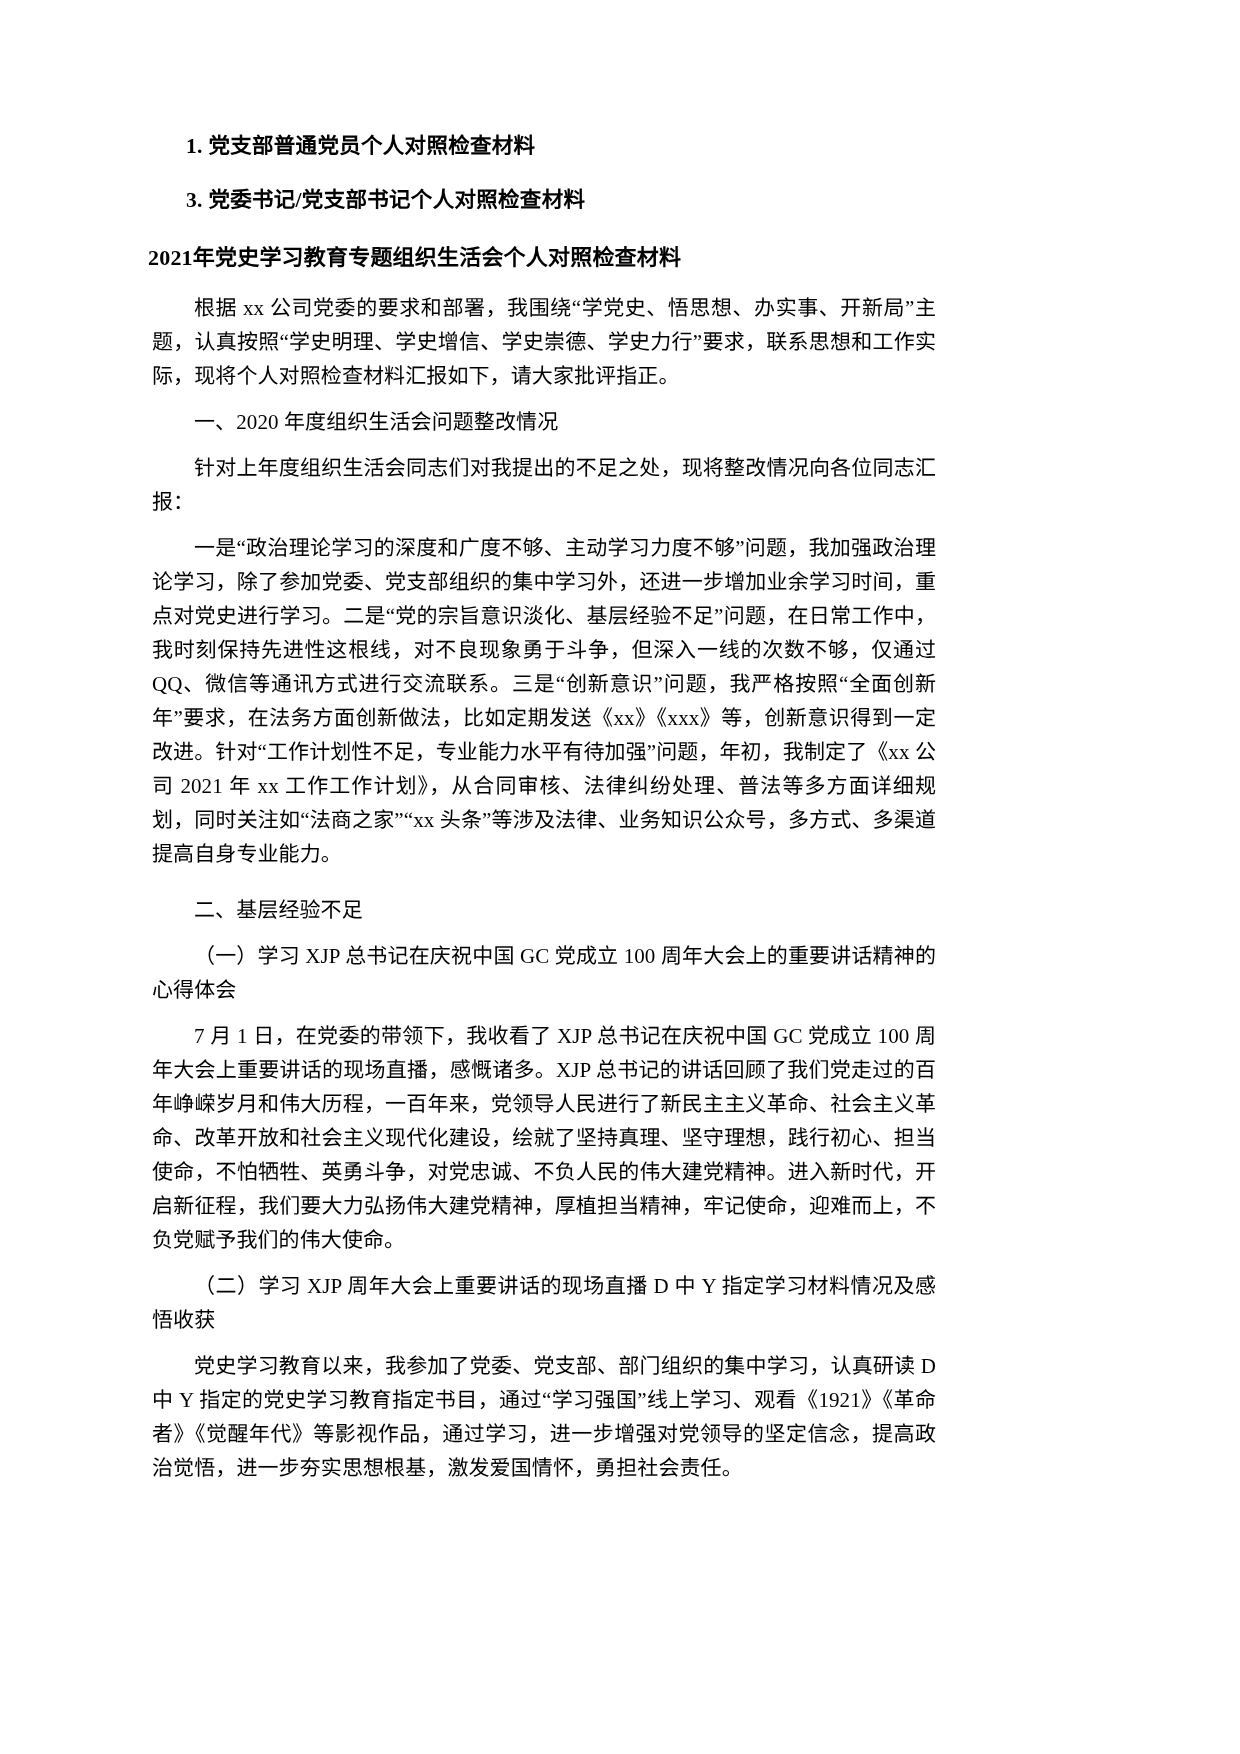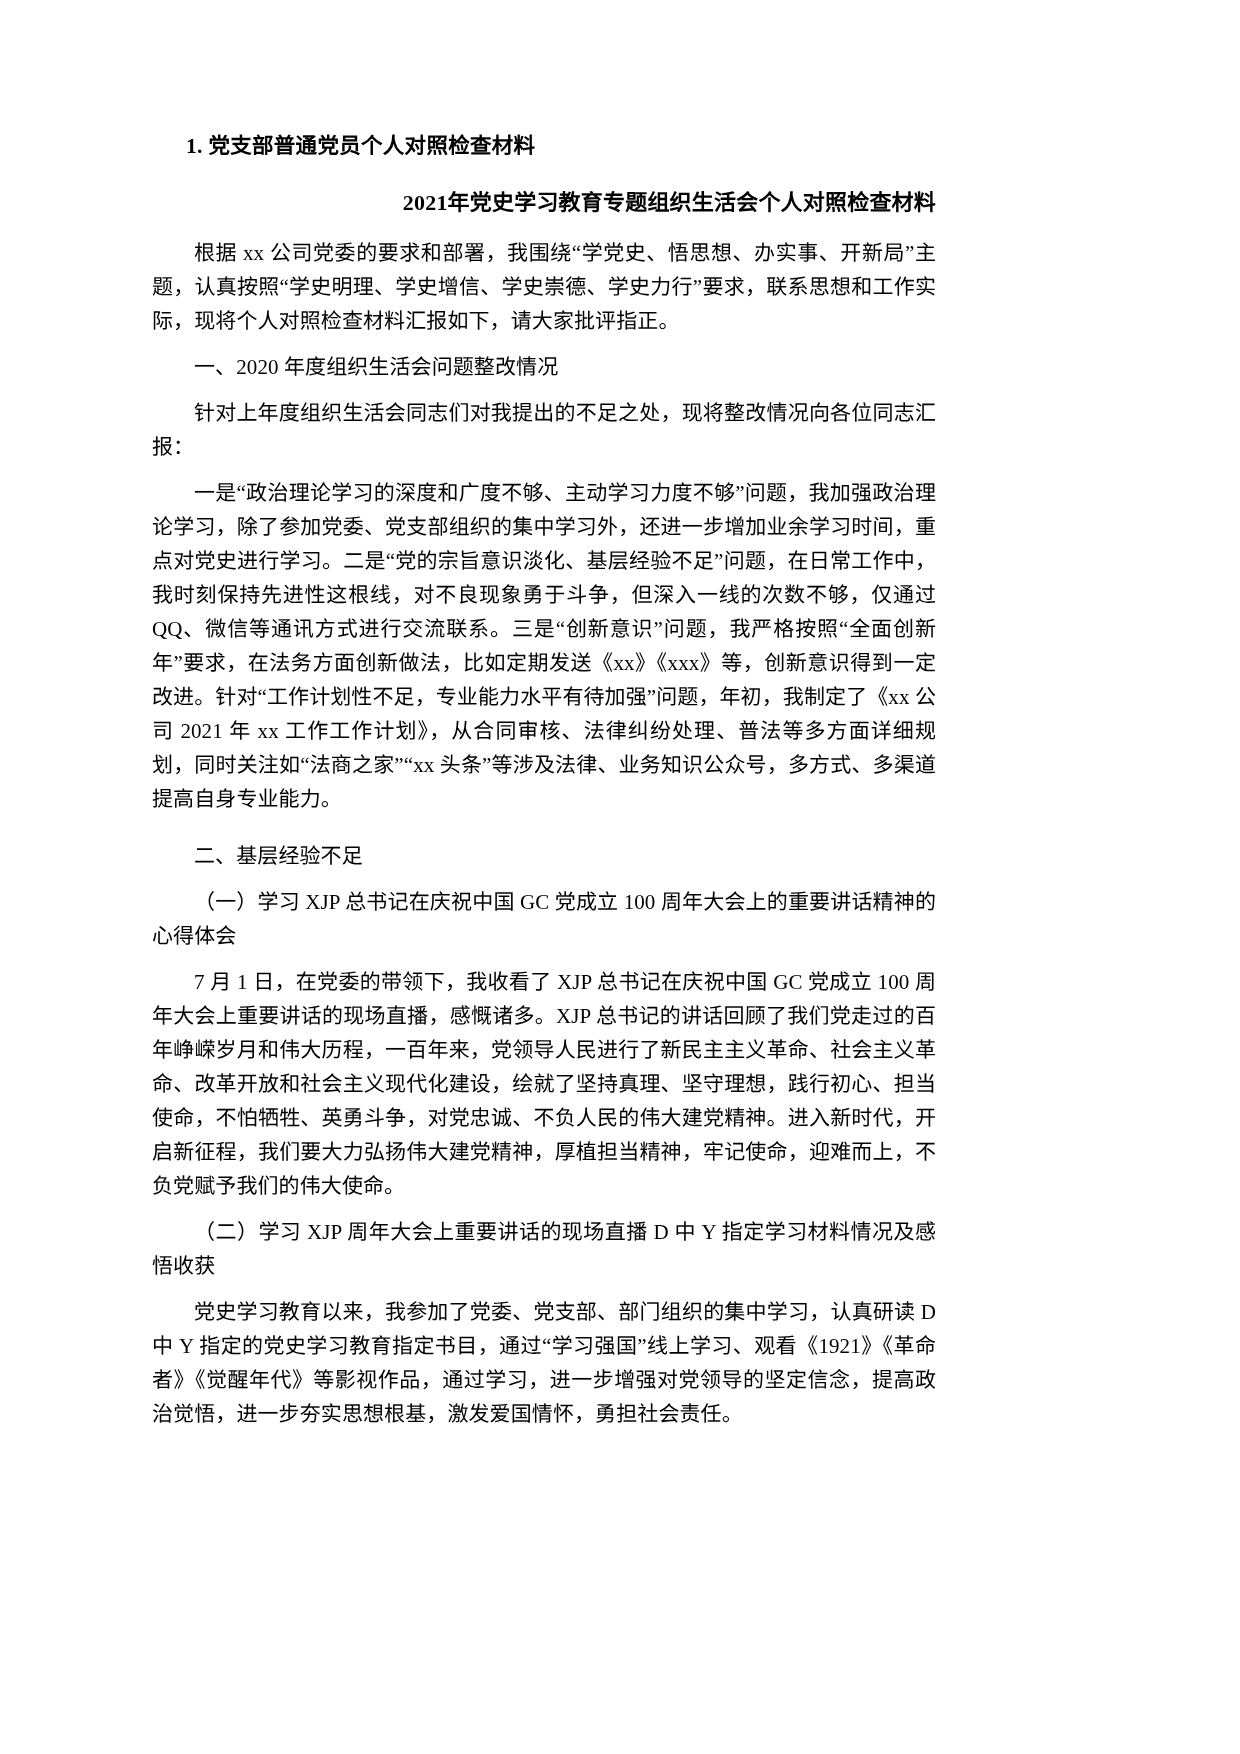--- a/index.html
+++ b/index.html
@@ -25,21 +25,21 @@
     font-size: 21.5px;
     font-weight: bold;
     line-height: 1.5;
     margin: 0 0 22px 0;
     padding-left: 38px;
     letter-spacing: 0.3px;
   }
   .doc-title {
     font-size: 22px;
     font-weight: bold;
-    text-align: right;
+    text-align: left;
     margin: 18px 0 20px 0;
     letter-spacing: 0.2px;
   }
   p.body-text {
     font-size: 21px;
     line-height: 1.62;
     margin: 0 0 12px 4px;
     text-align: justify;
     text-justify: inter-ideograph;
     text-indent: 2em;
@@ -47,20 +47,21 @@
   }
   .spacer-sm { height: 10px; }
 </style>
 </head>
 <body>
 
 <div class="page">
 
   <div>
     <p class="toc-item">1. 党支部普通党员个人对照检查材料</p>
+    <p class="toc-item">3. 党委书记/党支部书记个人对照检查材料</p>
   </div>
 
   <h1 class="doc-title">2021年党史学习教育专题组织生活会个人对照检查材料</h1>
 
   <div>
     <p class="body-text">根据 xx 公司党委的要求和部署，我围绕“学党史、悟思想、办实事、开新局”主题，认真按照“学史明理、学史增信、学史崇德、学史力行”要求，联系思想和工作实际，现将个人对照检查材料汇报如下，请大家批评指正。</p>
     <p class="body-text">一、2020 年度组织生活会问题整改情况</p>
     <p class="body-text">针对上年度组织生活会同志们对我提出的不足之处，现将整改情况向各位同志汇报：</p>
     <p class="body-text">一是“政治理论学习的深度和广度不够、主动学习力度不够”问题，我加强政治理论学习，除了参加党委、党支部组织的集中学习外，还进一步增加业余学习时间，重点对党史进行学习。二是“党的宗旨意识淡化、基层经验不足”问题，在日常工作中，我时刻保持先进性这根线，对不良现象勇于斗争，但深入一线的次数不够，仅通过 QQ、微信等通讯方式进行交流联系。三是“创新意识”问题，我严格按照“全面创新年”要求，在法务方面创新做法，比如定期发送《xx》《xxx》等，创新意识得到一定改进。针对“工作计划性不足，专业能力水平有待加强”问题，年初，我制定了《xx 公司 2021 年 xx 工作工作计划》，从合同审核、法律纠纷处理、普法等多方面详细规划，同时关注如“法商之家”“xx 头条”等涉及法律、业务知识公众号，多方式、多渠道提高自身专业能力。</p>
     <div class="spacer-sm"></div>

